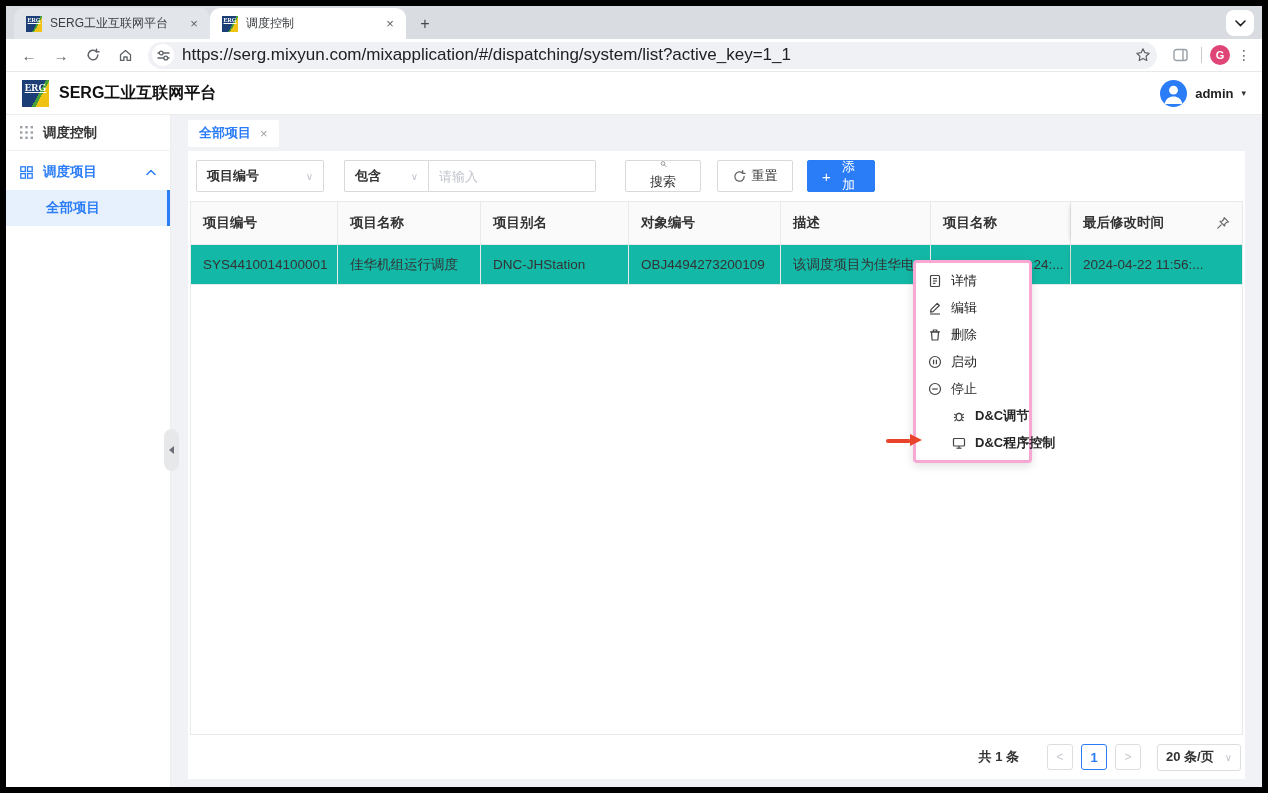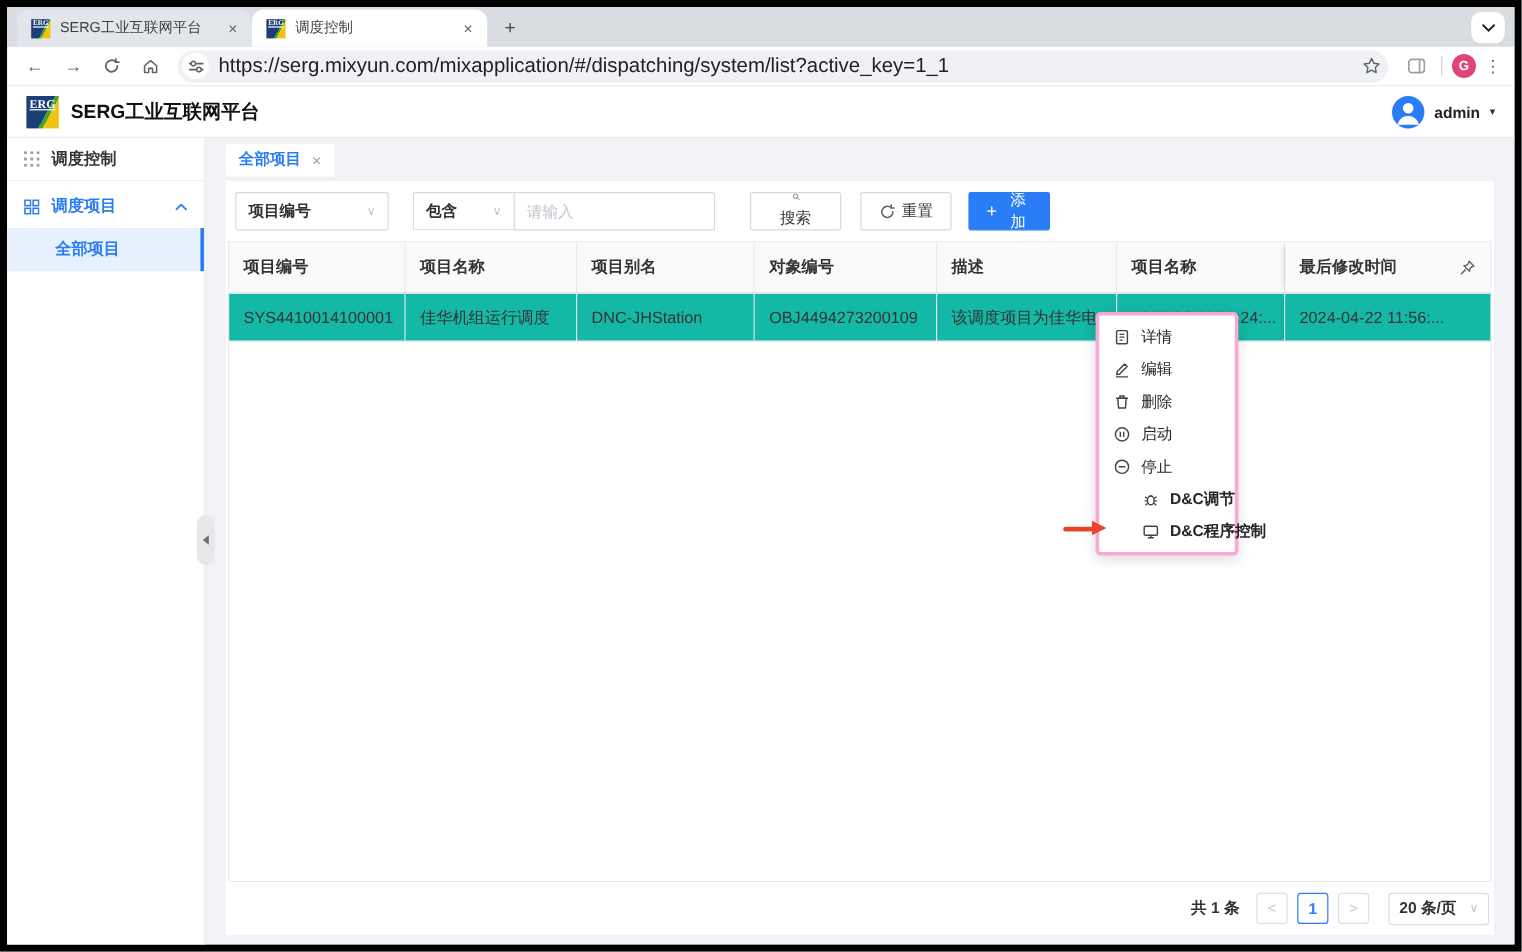--- a/index.html
+++ b/index.html
@@ -116,21 +116,21 @@
   .trow.head .cell { background:#fafafa; font-weight:700; height:42px; }
   .trow.data .cell { background:#14b8a6; height:40px; border-top:1px solid #e9e9e9; }
   .cell { display:flex; align-items:center; padding:0 12px; font-size:13.5px; color:#333;
     border-right:1px solid #e9e9e9; white-space:nowrap; overflow:hidden; }
   .cell:last-child { border-right:none; box-shadow:-4px 0 5px -4px rgba(0,0,0,.18); }
   .cell .pin { margin-left:auto; flex-shrink:0; }
   .tbody-filler { flex:1; border-top:1px solid #e9e9e9; background:#fff; }
 
   .pagerow { height:44px; display:flex; align-items:center; justify-content:flex-end;
     gap:8px; padding-right:2px; flex-shrink:0; font-size:13px; }
-  .totaltext { font-weight:700; color:#333; margin-right:6px; }
+  .totaltext { font-weight:700; color:#333; margin-right:20px; }
   .pgbtn { width:26px; height:26px; border:1px solid #dcdee2; border-radius:3px;
     background:#fff; display:flex; align-items:center; justify-content:center;
     color:#c5c8ce; font-size:12px; }
   .pgnum { width:26px; height:26px; border:1px solid #2b7cf7; border-radius:3px;
     background:#fff; display:flex; align-items:center; justify-content:center;
     color:#2b7cf7; font-weight:700; }
   .pgsize { width:84px; height:27px; border:1px solid #dcdee2; border-radius:3px;
     background:#fff; display:flex; align-items:center; justify-content:space-between;
     padding:0 8px; font-weight:700; color:#333; margin-left:8px; }
   .pgsize .chev { color:#c0c4cc; font-size:10px; font-weight:400; }

